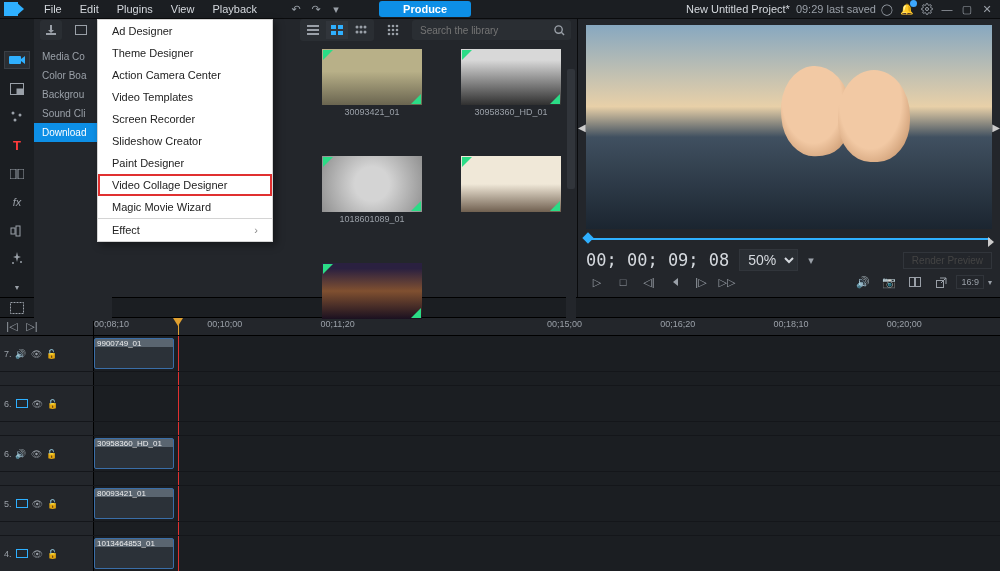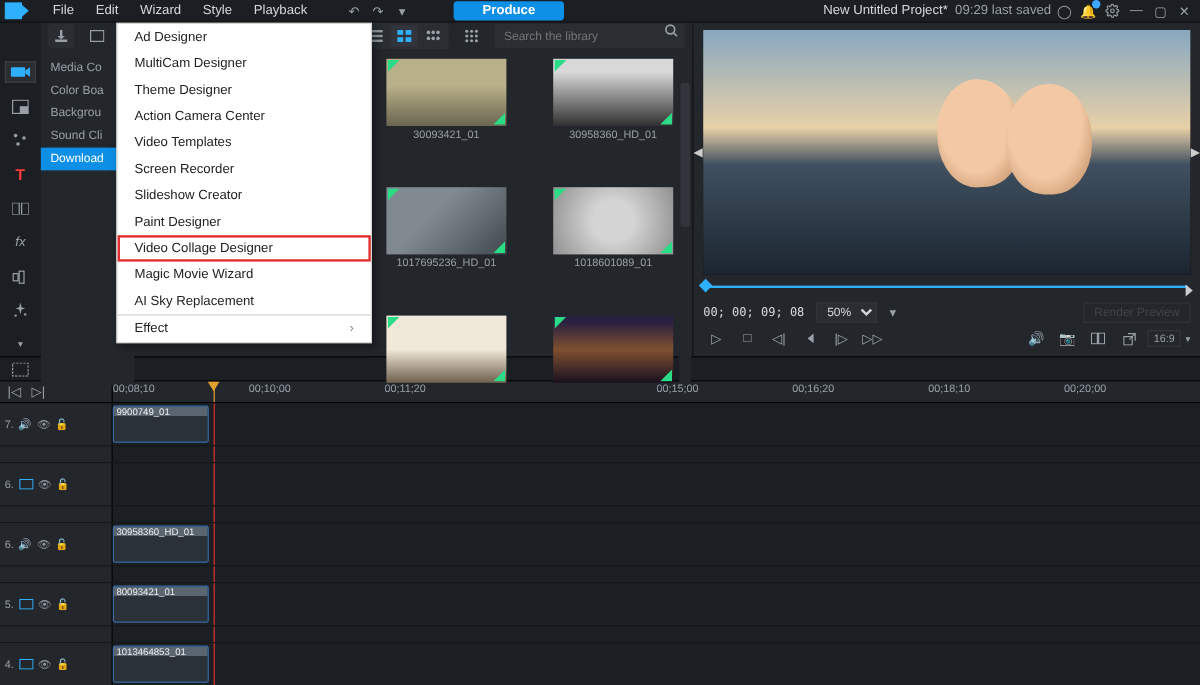--- a/index.html
+++ b/index.html
@@ -31,56 +31,56 @@
   .vtb-btn.active{color:var(--teal);background:var(--bg2);border-color:#3a3f46}
   .vtb-btn.red{color:#ff3b3b}
   
   .browser{flex:1;display:flex;flex-direction:column;background:var(--bg1);border-right:1px solid #0a0b0d}
   .browser-toolbar{height:28px;display:flex;align-items:center;gap:8px;padding:0 6px;background:var(--bg1);position:relative;z-index:0}
   .tb-btn{width:22px;height:20px;display:flex;align-items:center;justify-content:center;color:var(--fg-dim);background:var(--bg2);border-radius:3px}
   .tb-btn.plain{background:transparent}
   .view-btns{display:flex;gap:2px;background:var(--bg2);padding:2px;border-radius:3px}
   .view-btns .vb{width:22px;height:18px;display:flex;align-items:center;justify-content:center;color:var(--fg-dim)}
   .view-btns .vb.on{background:var(--bg3);color:var(--teal)}
-  .search{flex:0 0 130px;display:flex;background:var(--bg2);border-radius:3px;padding:0 6px;height:20px;}
+  .search{flex:0 0 130px;display:flex;align-items:center;background:var(--bg2);border-radius:3px;padding:0 6px;height:20px;}
   .search input{flex:1;background:transparent;border:none;color:var(--fg);font-size:10px;outline:none}
   .browser-body{flex:1;display:flex;position:relative}
   .folders{width:78px;background:var(--bg1);padding-top:6px;display:flex;flex-direction:column;gap:0}
   .folder-item{padding:4px 8px;font-size:10px;color:var(--fg-dim);white-space:nowrap;overflow:hidden}
   .folder-item.active{background:var(--produce);color:#fff}
   .thumbs{flex:1;padding:8px 8px 0 8px;display:flex;flex-wrap:wrap;gap:14px 10px;align-content:flex-start;position:relative}
   .thumb-cell{width:100px;display:flex;flex-direction:column;align-items:center;gap:2px;position:relative}
   .thumb{width:100px;height:56px;background:#333;position:relative;background-size:cover;background-position:center}
   .thumb .corner{position:absolute;left:1px;top:1px;width:10px;height:10px;background:#2bdc86;clip-path:polygon(0 0,100% 0,0 100%)}
   .thumb .corner2{position:absolute;right:1px;bottom:1px;width:10px;height:10px;background:#2bdc86;clip-path:polygon(100% 100%,100% 0,0 100%)}
   .thumb-label{font-size:9px;color:var(--fg-dim)}
   .browser-scroll{position:absolute;right:1px;top:28px;bottom:2px;width:10px;background:var(--bg1)}
   .browser-scroll .handle{position:absolute;top:0;left:1px;right:1px;height:120px;background:var(--bg3);border-radius:2px}
   
-  .dropdown{position:absolute;left:97px;top:19px;width:213px;background:var(--menu-bg);color:var(--menu-fg);border:1px solid var(--menu-border);box-shadow:3px 3px 8px rgba(0,0,0,.4);z-index:50;font-size:11px}
+  .dropdown{position:absolute;left:97px;top:19px;width:176px;background:var(--menu-bg);color:var(--menu-fg);border:1px solid var(--menu-border);box-shadow:3px 3px 8px rgba(0,0,0,.4);z-index:50;font-size:11px}
   .dropdown .di{padding:5px 14px;white-space:nowrap}
   .dropdown .di.sep{border-top:1px solid var(--menu-border)}
   .dropdown .di.highlight{outline:2px solid #e03030;outline-offset:-2px}
   .dropdown .caret{float:right;color:#888}
   
   .preview{width:422px;background:var(--bg1);display:flex;flex-direction:column;padding:6px 8px 4px 8px}
   .preview-frame{flex:1;background:#000;position:relative;display:flex;align-items:center;justify-content:center}
   .preview-img{position:absolute;inset:0;background:linear-gradient(180deg,#87a8c0 0%,#e8d0a8 40%,#405060 55%,#1b2530 100%);}
   .face1{position:absolute;left:48%;top:20%;width:70px;height:90px;border-radius:50% 50% 45% 45%;background:radial-gradient(ellipse at 45% 35%,#f2c9a4 55%,#d0a078 80%);transform:rotate(-4deg)}
   .face2{position:absolute;left:62%;top:22%;width:72px;height:92px;border-radius:50% 50% 45% 45%;background:radial-gradient(ellipse at 45% 35%,#f2c9a4 55%,#d0a078 80%)}
   .prev-nav{position:absolute;top:50%;transform:translateY(-50%);color:#ccc;font-size:10px}
   .prev-nav.l{left:-8px}
   .prev-nav.r{right:-8px}
   .preview-timeline{height:12px;position:relative;margin:4px 2px}
   .preview-timeline .bar{position:absolute;left:0;right:0;top:5px;height:2px;background:var(--teal)}
   .preview-timeline .start{position:absolute;left:-4px;top:1px;width:8px;height:8px;background:var(--teal);transform:rotate(45deg)}
   .preview-timeline .end{position:absolute;right:-4px;top:4px;width:0;height:0;border-left:6px solid #ccc;border-top:5px solid transparent;border-bottom:5px solid transparent}
   .tc-row{display:flex;align-items:center;gap:10px;height:22px}
-  .tc{font-family:monospace;font-size:10px;color:var(--fg)}
-  .zoom-sel{background:var(--bg2);color:var(--fg);border:1px solid var(--bg3);font-size:10px;padding:1px 4px}
+  .tc{font-family:monospace;font-size:17px;color:var(--fg)}
+  .zoom-sel{background:var(--bg2);color:var(--fg);border:1px solid var(--bg3);font-size:14px;padding:1px 4px}
   .render-box{margin-left:auto;padding:2px 8px;border:1px solid var(--bg3);color:#444;font-size:10px}
   .ar-box{border:1px solid var(--bg3);padding:1px 4px;font-size:9px;color:var(--fg-dim)}
   .transport{display:flex;align-items:center;gap:4px;height:22px}
   .t-btn{width:22px;height:18px;display:flex;align-items:center;justify-content:center;color:var(--fg-dim)}
   .t-sep{flex:1}
   
   .tl-area{flex:1;display:flex;flex-direction:column;background:var(--bg0);border-top:1px solid #000}
   .tl-tools{height:20px;display:flex;align-items:center;gap:10px;padding:0 10px;background:var(--bg0);border-bottom:1px solid #000}
   .tl-tools .tlt{color:var(--fg-dim)}
   .ruler-row{display:flex;height:18px;background:var(--bg1);border-bottom:1px solid #000}
@@ -104,22 +104,22 @@
 </style>
 </head>
 <body>
 
 <div class="app">
 
   <div class="menubar">
     <div class="logo"></div>
     <div class="menu-item">File</div>
     <div class="menu-item">Edit</div>
-    <div class="menu-item">Wizard</div>
-    <div class="menu-item">Style</div>
+    <div class="menu-item">Plugins</div>
+    <div class="menu-item">View</div>
     <div class="menu-item">Playback</div>
     <div style="width:18px"></div>
     <div class="mb-btn-small">↶</div>
     <div class="mb-btn-small">↷</div>
     <div class="mb-btn-small">▾</div>
     <div style="width:24px"></div>
     <div class="produce-btn">Produce</div>
     <div class="title-area">
       <span>New Untitled Project*</span><span class="dim">09:29 last saved</span>
     </div>
@@ -262,27 +262,20 @@
               <div class="thumb-label">30093421_01</div>
             </div>
             <div class="thumb-cell">
               <div class="thumb" style="background: linear-gradient(rgb(216, 216, 216) 20%, rgb(48, 48, 48) 100%);">
                 <div class="corner"></div>
                 <div class="corner2"></div>
               </div>
               <div class="thumb-label">30958360_HD_01</div>
             </div>
             <div class="thumb-cell">
-              <div class="thumb" style="background: linear-gradient(135deg, rgb(128, 136, 144) 40%, rgb(64, 72, 80) 100%);">
-                <div class="corner"></div>
-                <div class="corner2"></div>
-              </div>
-              <div class="thumb-label">1017695236_HD_01</div>
-            </div>
-            <div class="thumb-cell">
               <div class="thumb" style="background: radial-gradient(circle, rgb(212, 212, 212) 30%, rgb(144, 144, 144) 100%);">
                 <div class="corner"></div>
                 <div class="corner2"></div>
               </div>
               <div class="thumb-label">1018601089_01</div>
             </div>
             <div class="thumb-cell">
               <div class="thumb" style="background: linear-gradient(rgb(240, 232, 216) 50%, rgb(112, 96, 80) 100%);">
                 <div class="corner"></div>
                 <div class="corner2"></div>
@@ -491,25 +484,23 @@
             </div>
             <div class="play-line" style="left: 9.3%;"></div>
           </div>
         </div>
       </div>
 
   </div>
 
   <div class="dropdown" id="dropdown">
       <div class="di">Ad Designer</div>
-      <div class="di">MultiCam Designer</div>
       <div class="di">Theme Designer</div>
       <div class="di">Action Camera Center</div>
       <div class="di">Video Templates</div>
       <div class="di">Screen Recorder</div>
       <div class="di">Slideshow Creator</div>
       <div class="di">Paint Designer</div>
       <div class="di highlight">Video Collage Designer</div>
       <div class="di">Magic Movie Wizard</div>
-      <div class="di">AI Sky Replacement</div>
       <div class="di sep">Effect<span class="caret">›</span></div>
     </div>
 </div>
 
 </body></html>

